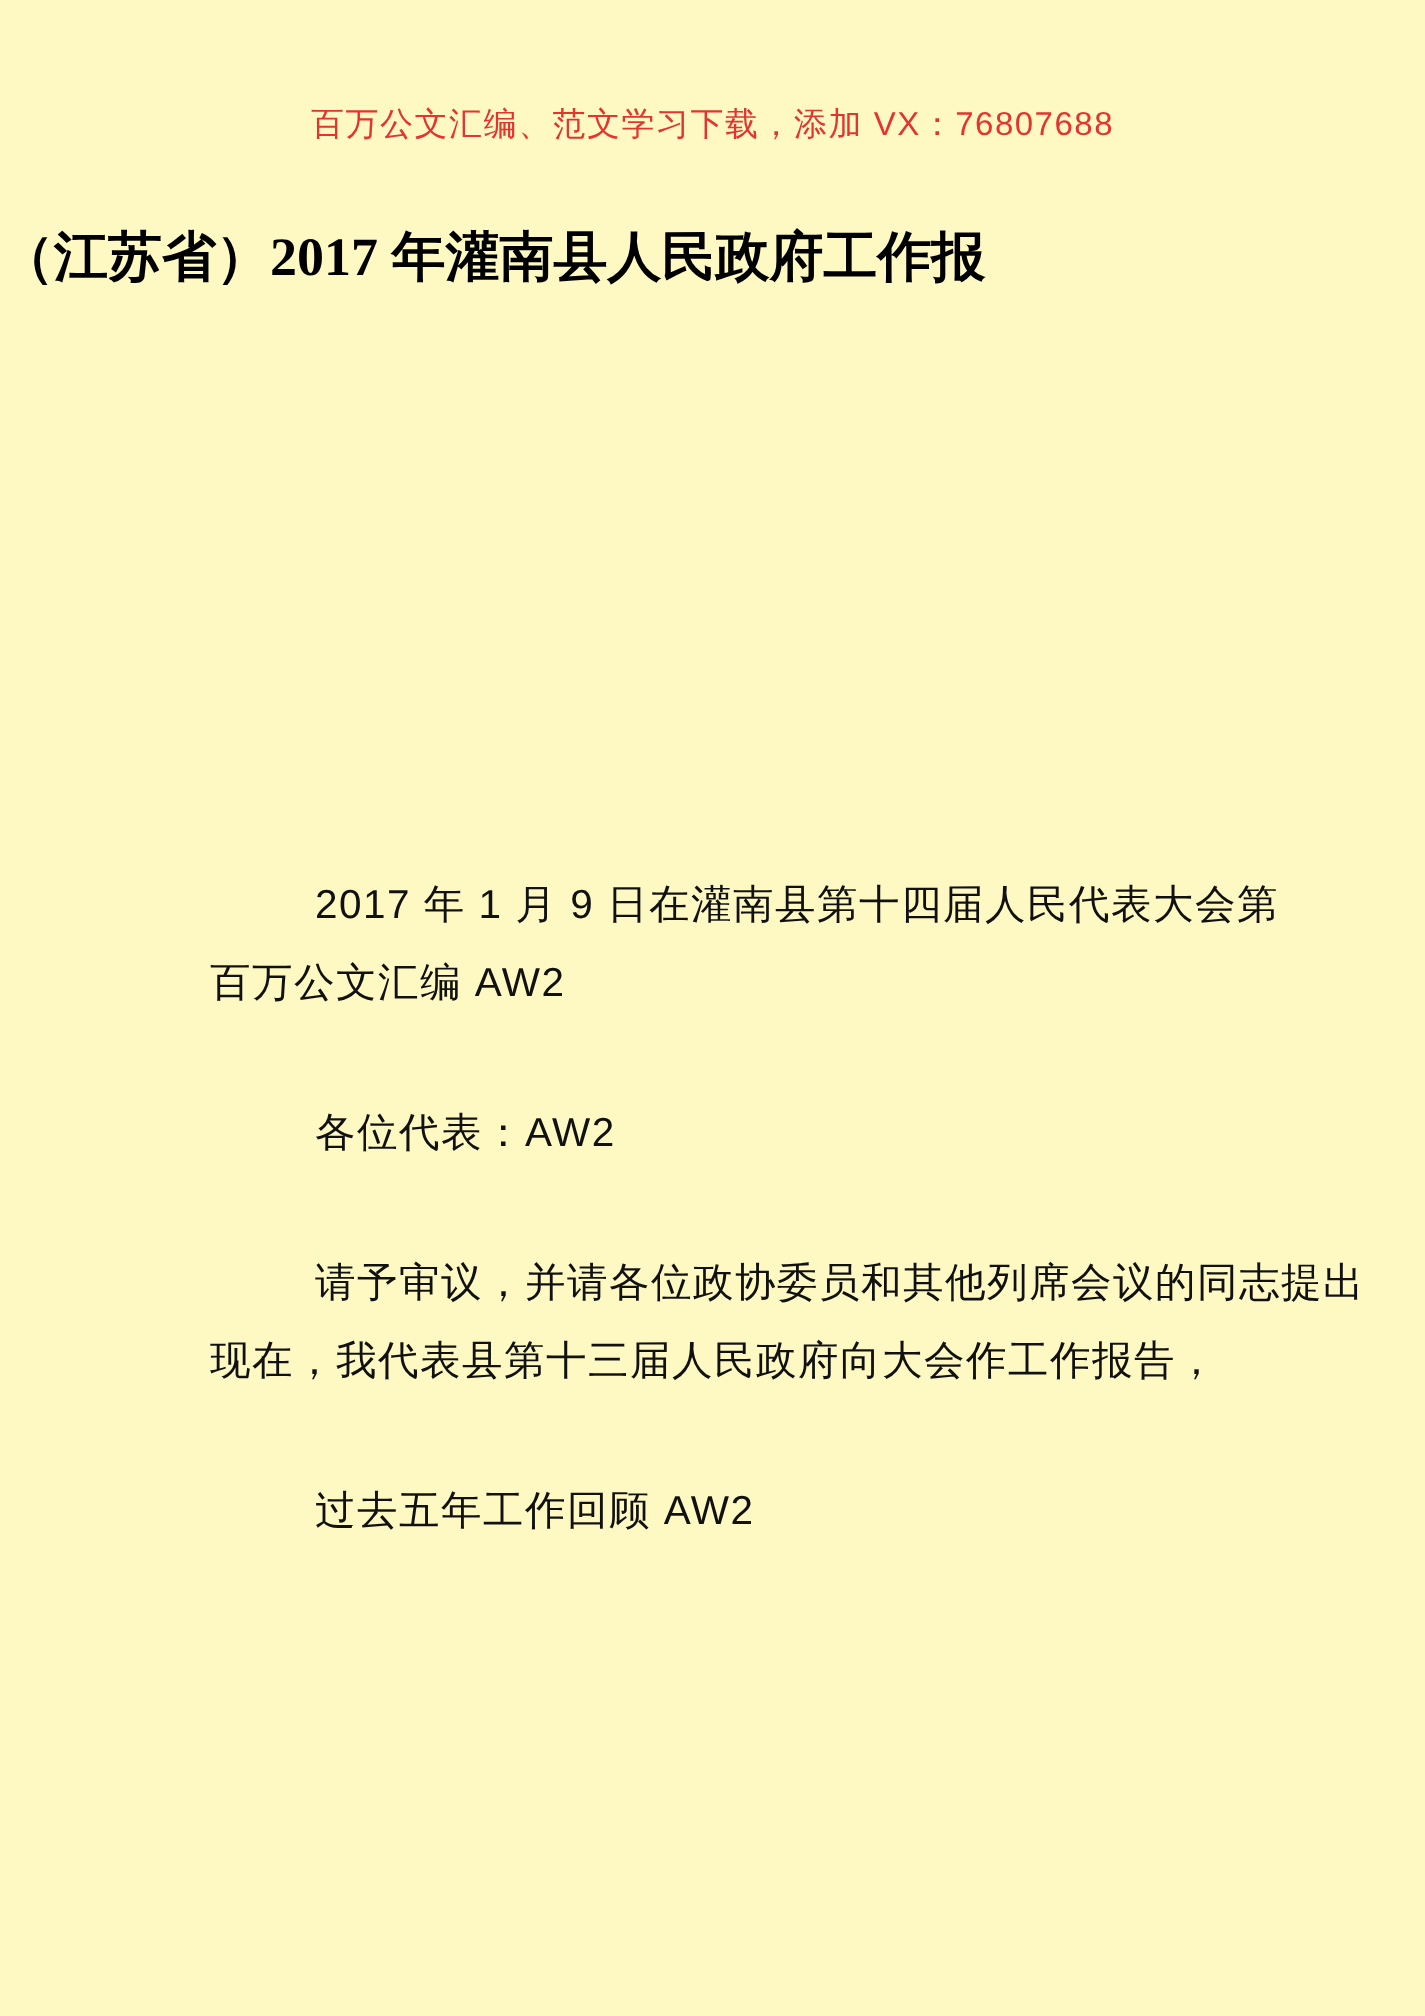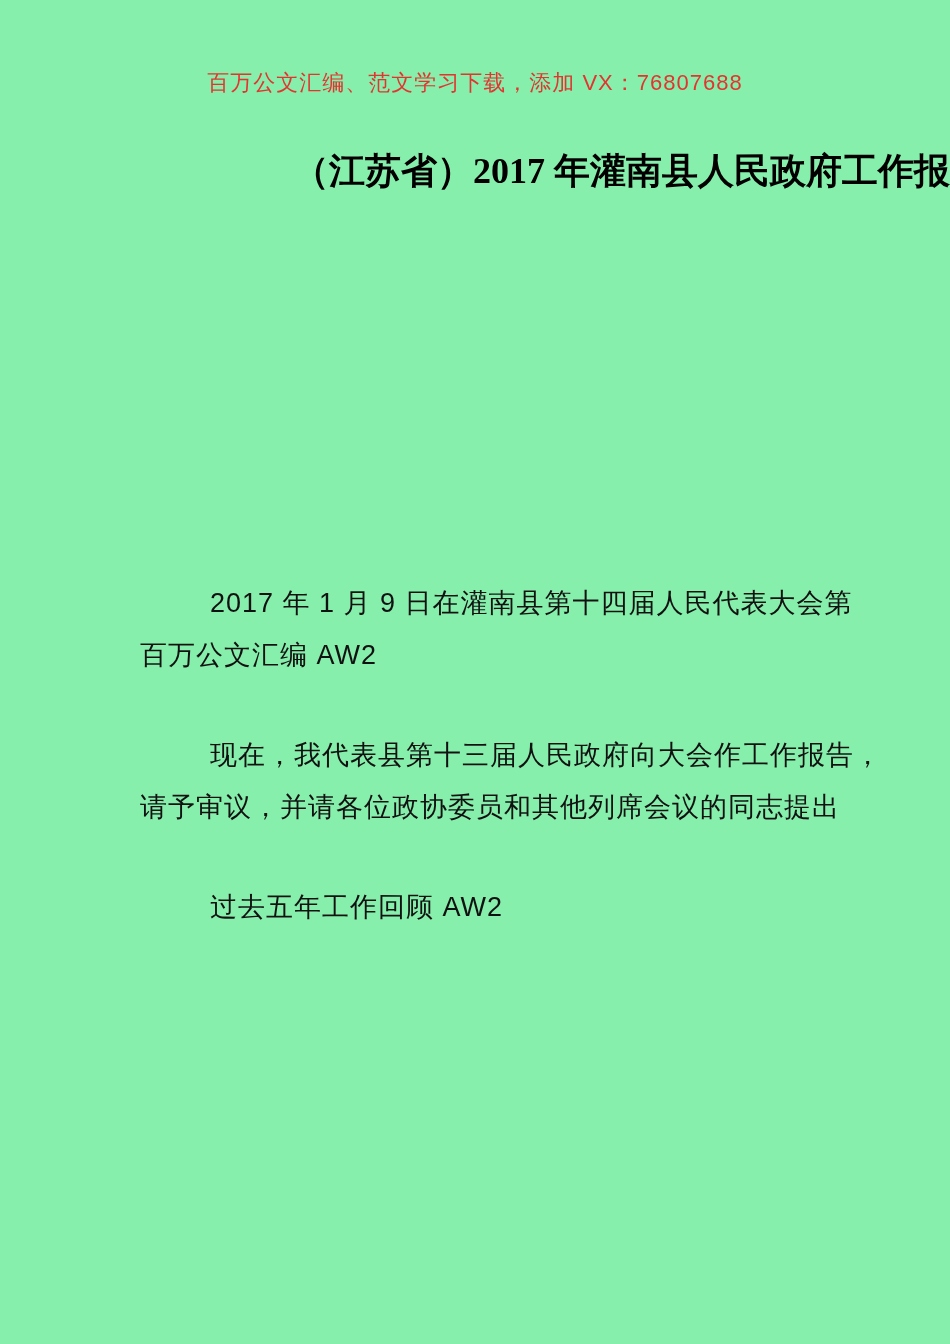--- a/index.html
+++ b/index.html
@@ -4,21 +4,21 @@
 <style>
   html, body {
     margin: 0;
     padding: 0;
     background: #ffffff;
   }
   .page {
     position: relative;
     width: 950px;
     height: 1344px;
-    background: #86efac;
+    background: #fef9c3;
     overflow: hidden;
     font-family: "Liberation Sans", "DejaVu Sans", sans-serif;
     color: #111111;
   }
   .notice {
     position: absolute;
     top: 70px;
     left: 0;
     right: 0;
     text-align: center;
@@ -26,21 +26,21 @@
     line-height: 26px;
     color: #e33430;
     letter-spacing: 1px;
   }
   .doc-title {
     position: absolute;
     top: 144px;
     left: 0;
     right: 0;
     margin: 0;
-    text-align: right;
+    text-align: left;
     font-family: "Liberation Serif", "DejaVu Serif", serif;
     font-weight: 700;
     font-size: 36px;
     line-height: 54px;
     color: #000000;
   }
   .doc-title .line {
     display: block;
   }
   .content {
@@ -76,24 +76,27 @@
   </h1>
 
   <div class="content">
 
     <p class="para">
       <span class="line">2017 年 1 月 9 日在灌南县第十四届人民代表大会第</span>
       <span class="line">百万公文汇编 AW2</span>
     </p>
 
 
+    <p class="para">
+      <span class="line">各位代表：AW2</span>
+    </p>
 
     <p class="para">
+      <span class="line">请予审议，并请各位政协委员和其他列席会议的同志提出</span>
       <span class="line">现在，我代表县第十三届人民政府向大会作工作报告，</span>
-      <span class="line">请予审议，并请各位政协委员和其他列席会议的同志提出</span>
     </p>
 
     <p class="para">
       <span class="line">过去五年工作回顾 AW2</span>
     </p>
 
   </div>
 
 </div>
 

